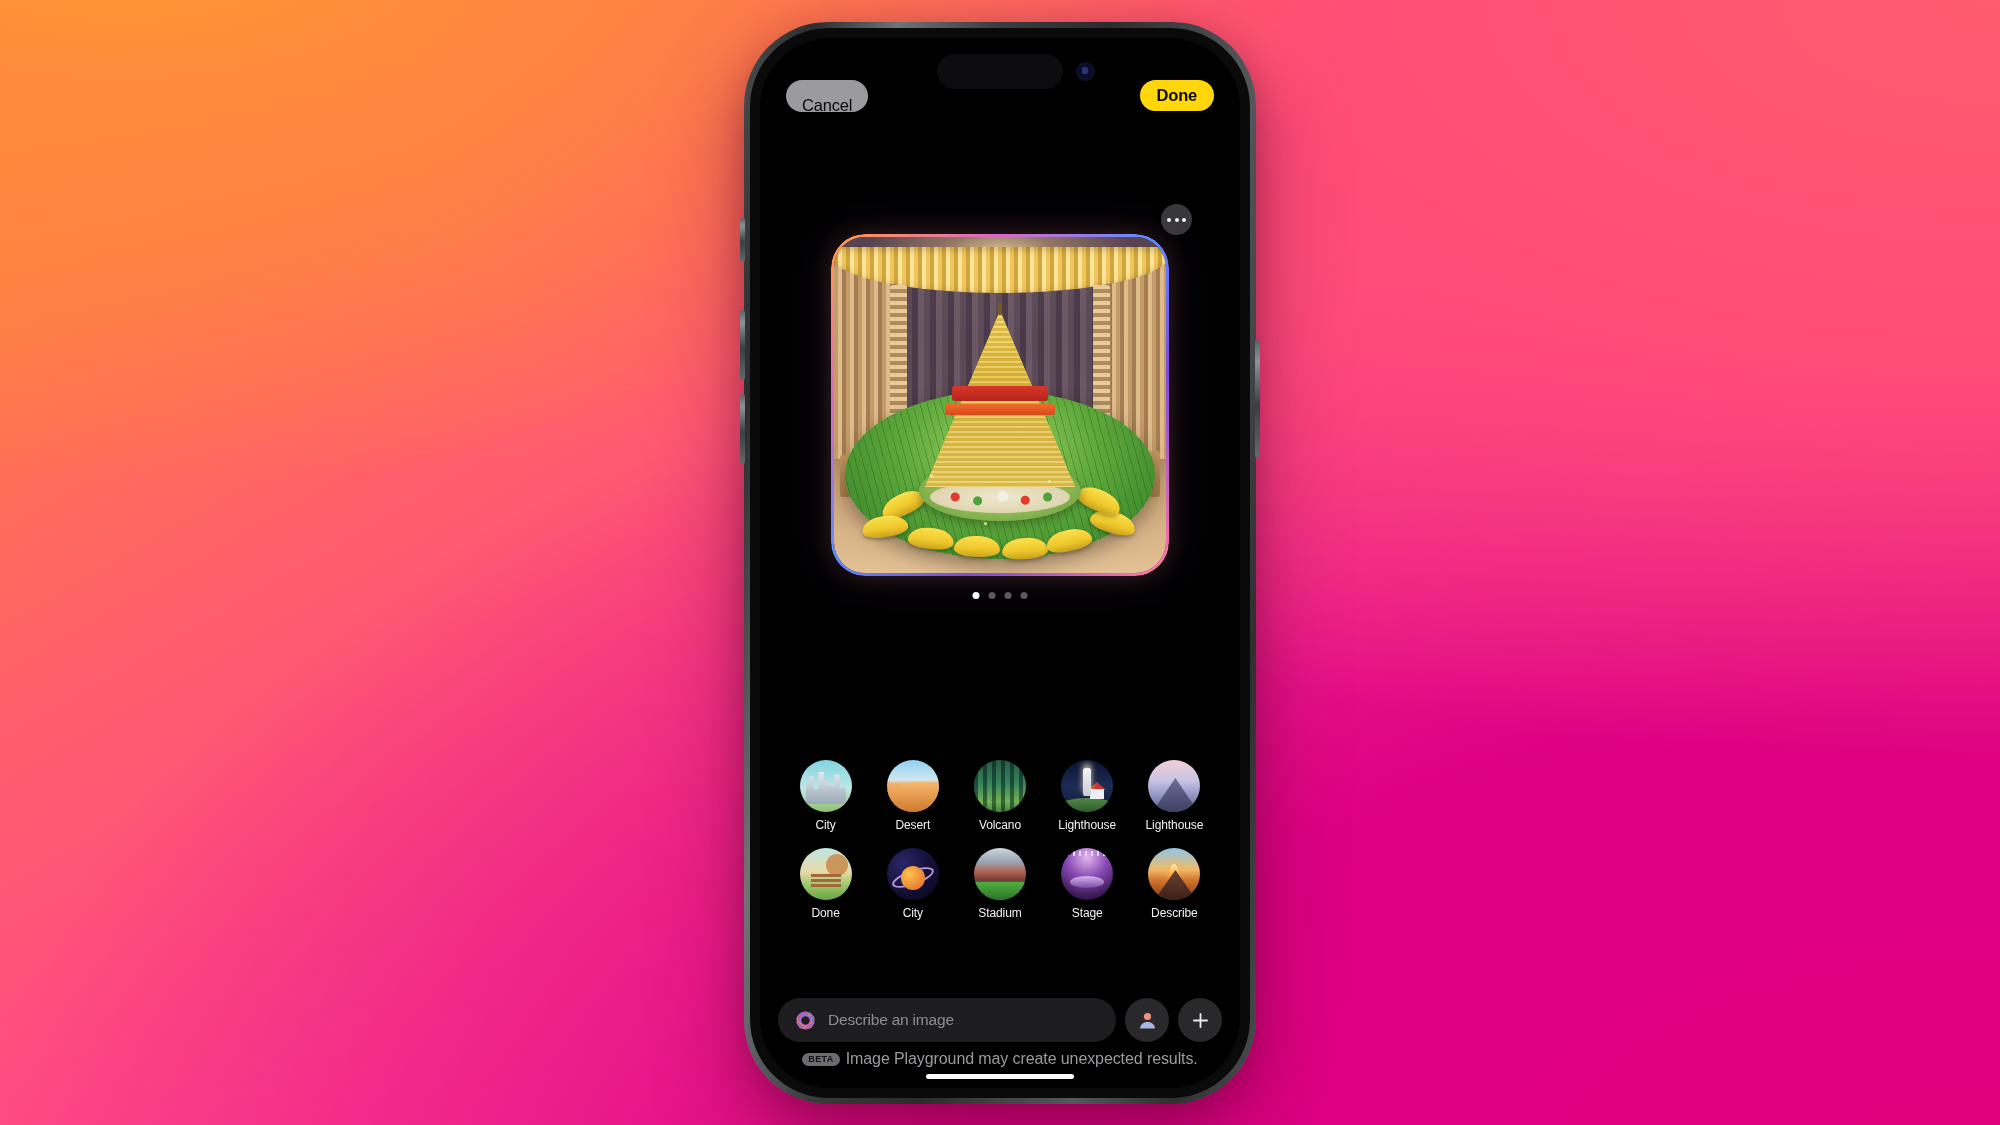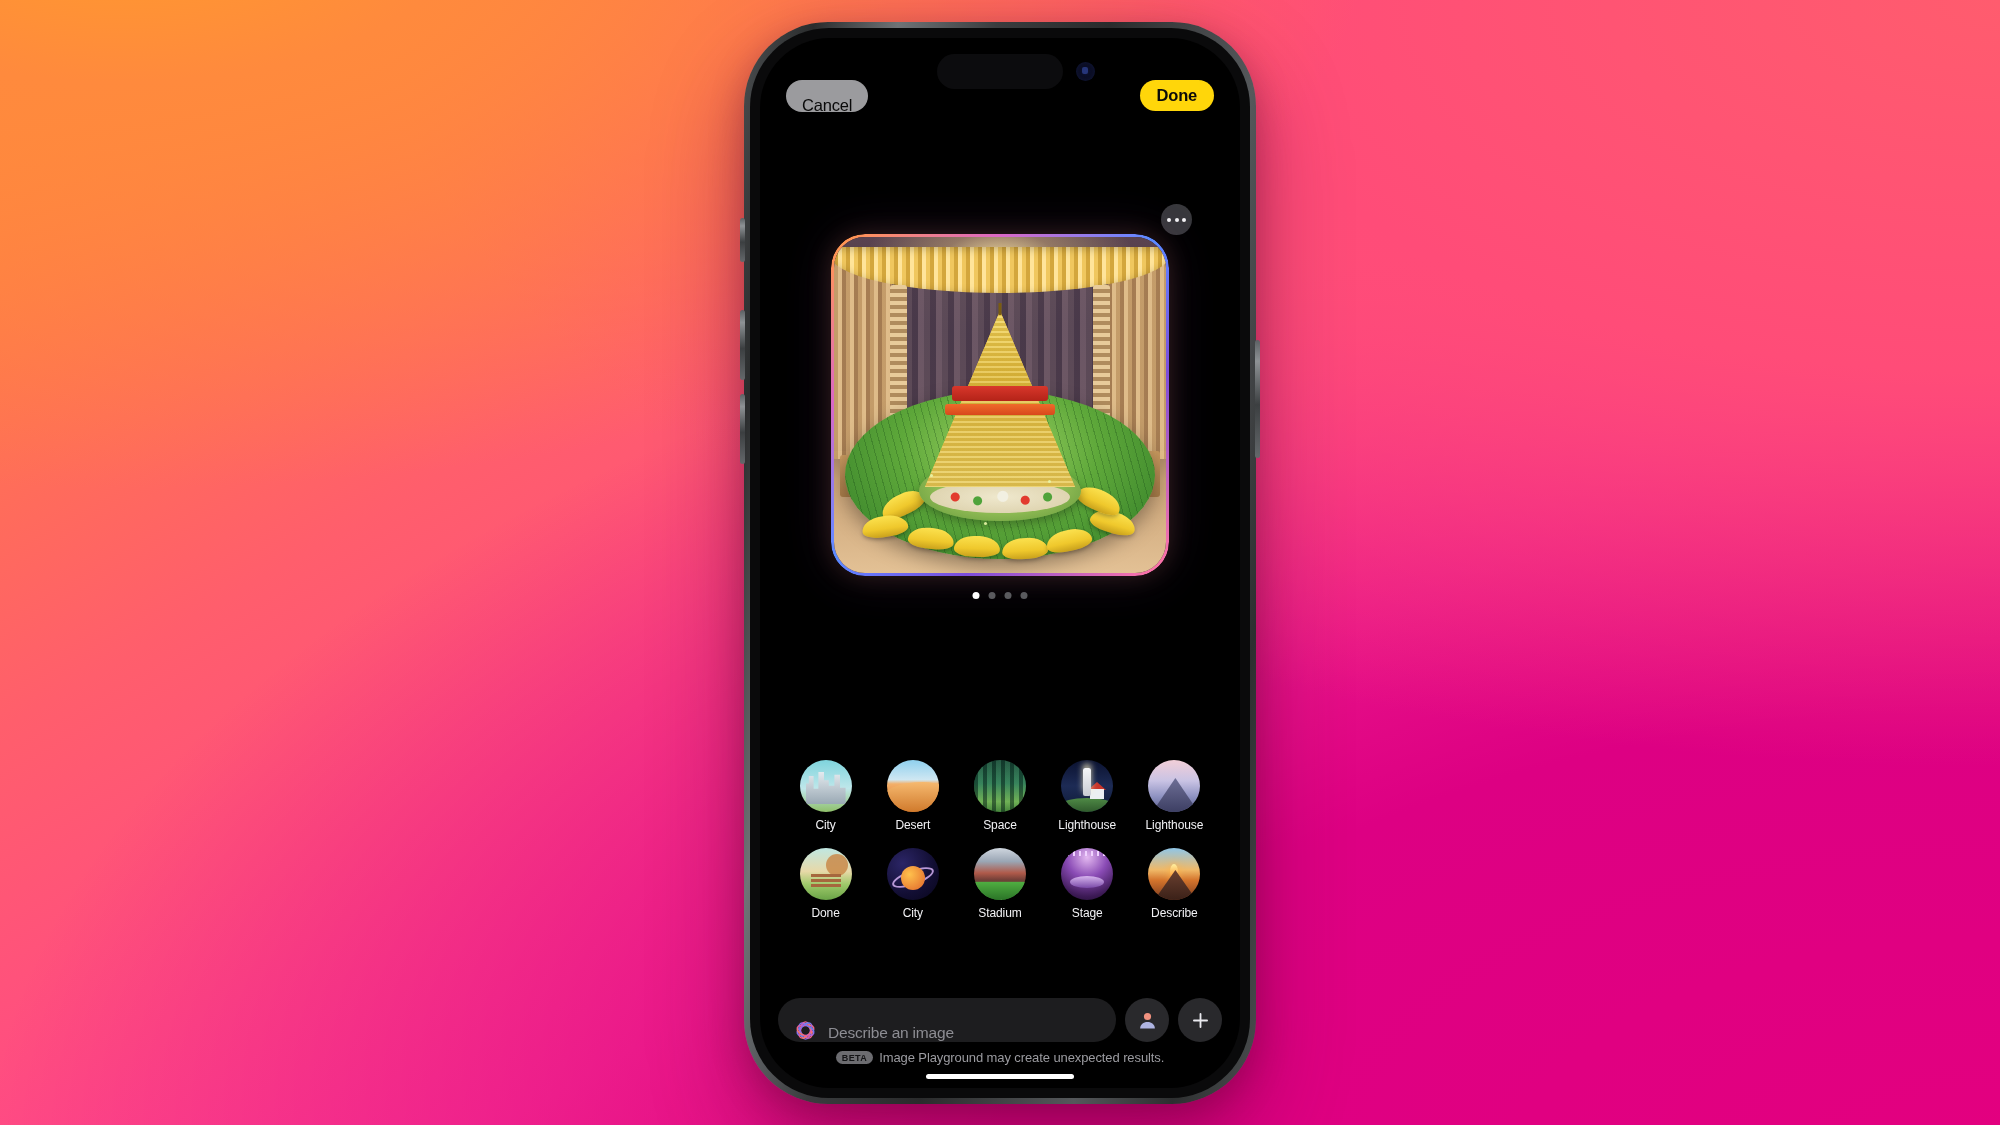--- a/index.html
+++ b/index.html
@@ -246,33 +246,33 @@
   .th-volcano:after{content:"";position:absolute;left:6px;bottom:0;width:42px;height:30px;
     background:linear-gradient(180deg,#6b4030,#3b2118);
     -webkit-clip-path:polygon(50% 0,100% 100%,0 100%); clip-path:polygon(50% 0,100% 100%,0 100%);}
   .th-lava{position:absolute;left:50%;margin-left:-4px;bottom:20px;width:8px;height:16px;border-radius:50%;
     background:linear-gradient(180deg,#fff0a0,#ff8a1e);box-shadow:0 0 8px #ffb347;}
 
   
   #input-bar { position:absolute; left:18px; right:18px; top:960px; height:44px; display:flex; align-items:center; gap:9px; }
   #prompt-field {
     flex:1; height:44px; border-radius:22px; background:#1d1d1f;
-    display:flex; align-items:flex-end; padding:0 16px; gap:11px; cursor:text;
+    display:flex; align-items:center; padding:0 16px; gap:11px; cursor:text;
   }
   #prompt-input {
     flex:1; background:transparent; border:none; outline:none;
     color:#f2f2f5; font-size:15.5px; font-family:"Liberation Sans",sans-serif; letter-spacing:-.2px;
   }
   #prompt-input::placeholder { color:#8d8d93; }
   .round-btn { width:44px; height:44px; border-radius:50%; background:#29292c;
     display:flex; align-items:center; justify-content:center; cursor:pointer; flex:0 0 44px;}
   #disclaimer-row { position:absolute; left:0; right:0; top:1012px; display:flex; align-items:center; justify-content:center; gap:6px; }
   #beta-badge { background:#6c6c70; color:#141416; font-size:9px; font-weight:700; letter-spacing:.4px;
     border-radius:7px; padding:1.5px 6px; }
-  #disclaimer-text { color:#9b9ba0; font-size:13px; letter-spacing:-.1px; }
+  #disclaimer-text { color:#9b9ba0; font-size:16px; letter-spacing:-.1px; }
   #home-indicator { position:absolute; left:50%; transform:translateX(-50%); bottom:9px;
     width:148px; height:5px; border-radius:3px; background:#ffffff; }
 </style>
 </head>
 <body>
 
 <div id="phone-wrap">
   <div class="phone-shadow"></div>
   <div class="phone-body">
     <div class="btn-side btn-left" id="action-button"></div>
@@ -347,21 +347,21 @@
           <div class="concept-item">
             <div class="concept-thumb th-city"></div>
             <div class="concept-label">City</div>
           </div>
           <div class="concept-item">
             <div class="concept-thumb th-desert"></div>
             <div class="concept-label">Desert</div>
           </div>
           <div class="concept-item">
             <div class="concept-thumb th-forest"></div>
-            <div class="concept-label">Space</div>
+            <div class="concept-label">Volcano</div>
           </div>
           <div class="concept-item">
             <div class="concept-thumb th-lighthouse">
               <div class="th-lh-ground"></div>
               <div class="th-lh-roof"></div>
               <div class="th-lh-house"></div>
             </div>
             <div class="concept-label">Lighthouse</div>
           </div>
           <div class="concept-item">

